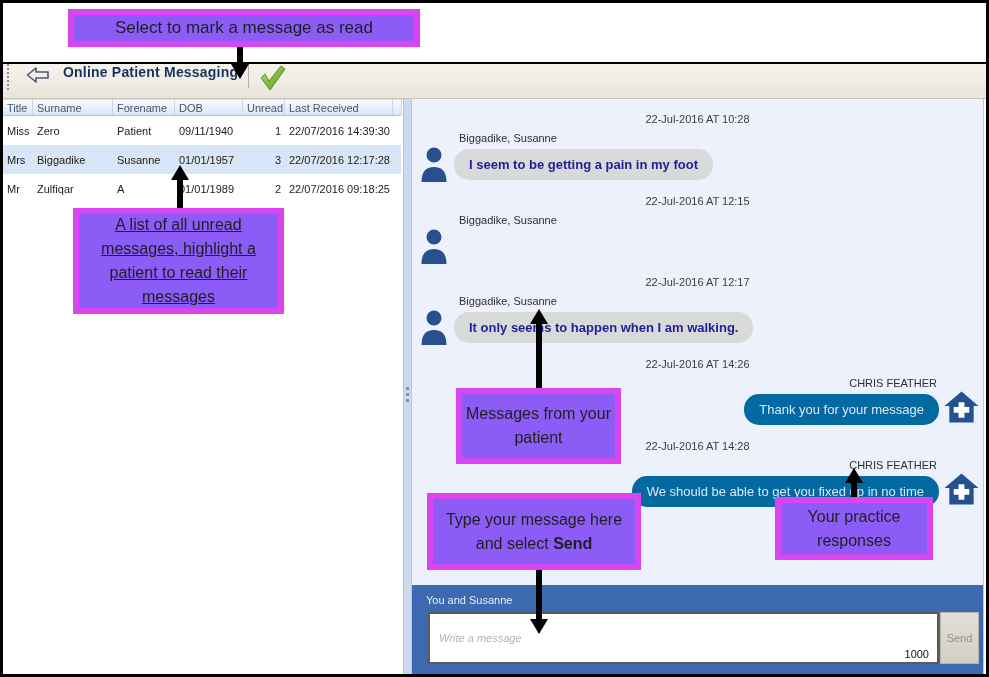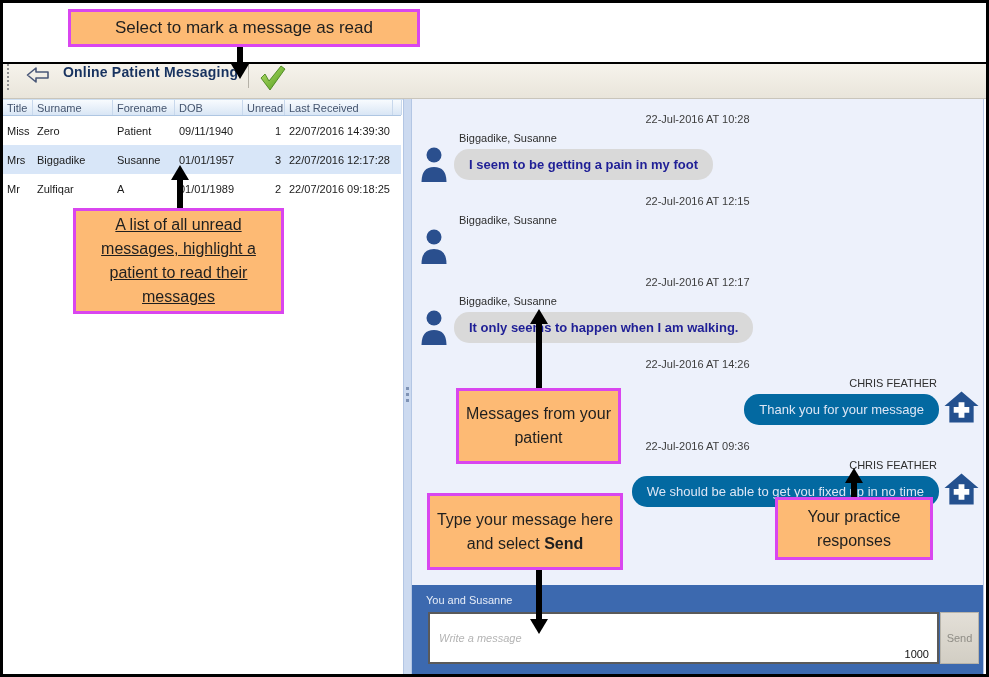--- a/index.html
+++ b/index.html
@@ -57,21 +57,21 @@
   .message-input { position:absolute; left:16px; top:27px; width:511px; height:52px;
                    background:#fff; border:2px solid #5a5a5a; cursor:text; }
   .placeholder { position:absolute; left:9px; top:50%; transform:translateY(-50%);
                  font-size:11px; font-style:italic; color:#b4b4b4; }
   .char-count { position:absolute; right:8px; bottom:2px; font-size:11px; color:#111; }
   .send-btn { position:absolute; right:4px; top:27px; width:39px; height:52px;
               background:linear-gradient(#e3dfd7,#d2cec4); border:1px solid #b8b4aa;
               font-size:11px; color:#8f8d86; display:flex; align-items:center; justify-content:center; cursor:pointer; }
 
   
-  .callout { position:absolute; background:#fdba74; border:3px solid #d946ef; color:#1f1f1f;
+  .callout { position:absolute; background:#8b5cf6; border:6px solid #d946ef; color:#1f1f1f;
              display:flex; align-items:center; justify-content:center; text-align:center;
              font-family:"Liberation Sans", sans-serif; z-index:20; }
   .co-b { font-weight:bold; }
   .arrow { position:absolute; z-index:19; }
   .shaft { position:absolute; background:#000; }
   .head-down { position:absolute; width:0; height:0; border-left:9px solid transparent;
                border-right:9px solid transparent; border-top:15px solid #000; }
   .head-up   { position:absolute; width:0; height:0; border-left:9px solid transparent;
                border-right:9px solid transparent; border-bottom:15px solid #000; }
 </style>
@@ -202,21 +202,21 @@
       <span class="house">
         <svg width="35" height="34" viewBox="0 0 36 34">
           <path d="M18 1 L35.5 16 L30.5 16 L30.5 33 L5.5 33 L5.5 16 L0.5 16 Z" fill="#24518f"></path>
           <path d="M15 12 L21 12 L21 17 L26 17 L26 23 L21 23 L21 28 L15 28 L15 23 L10 23 L10 17 L15 17 Z" fill="#fff"></path>
         </svg>
       </span>
     </div>
   </div>
 
   <div class="msg-group practice">
-    <div class="msg-ts">22-Jul-2016 AT 09:36</div>
+    <div class="msg-ts">22-Jul-2016 AT 14:28</div>
     <div class="msg-sender">CHRIS FEATHER</div>
     <div class="msg-row">
       <span class="bubble">We should be able to get you fixed up in no time</span>
       <span class="house">
         <svg width="35" height="34" viewBox="0 0 36 34">
           <path d="M18 1 L35.5 16 L30.5 16 L30.5 33 L5.5 33 L5.5 16 L0.5 16 Z" fill="#24518f"></path>
           <path d="M15 12 L21 12 L21 17 L26 17 L26 23 L21 23 L21 28 L15 28 L15 23 L10 23 L10 17 L15 17 Z" fill="#fff"></path>
         </svg>
       </span>
     </div>
@@ -244,21 +244,21 @@
     <div class="head-up" style="left:168px; top:162px;"></div>
     <div class="shaft" style="left:174px; top:176px; width:6px; height:29px;"></div>
   </div>
 
   <div class="callout" style="left:453px; top:385px; width:165px; height:76px; font-size:16px; line-height:24px;">Messages from your patient</div>
   <div class="arrow">
     <div class="head-up" style="left:527px; top:306px;"></div>
     <div class="shaft" style="left:533px; top:320px; width:6px; height:65px;"></div>
   </div>
 
-  <div class="callout" style="left:424px; top:490px; width:196px; height:77px; font-size:16px; line-height:24px;">
+  <div class="callout" style="left:424px; top:490px; width:214px; height:77px; font-size:16px; line-height:24px;">
     <span><span>Type your message here and select </span><span class="co-b">Send</span></span>
   </div>
   <div class="arrow">
     <div class="shaft" style="left:533px; top:567px; width:6px; height:49px;"></div>
     <div class="head-down" style="left:527px; top:616px;"></div>
   </div>
 
   <div class="callout" style="left:772px; top:494px; width:158px; height:63px; font-size:16px; line-height:24px;">Your practice responses</div>
   <div class="arrow">
     <div class="head-up" style="left:842px; top:465px;"></div>

